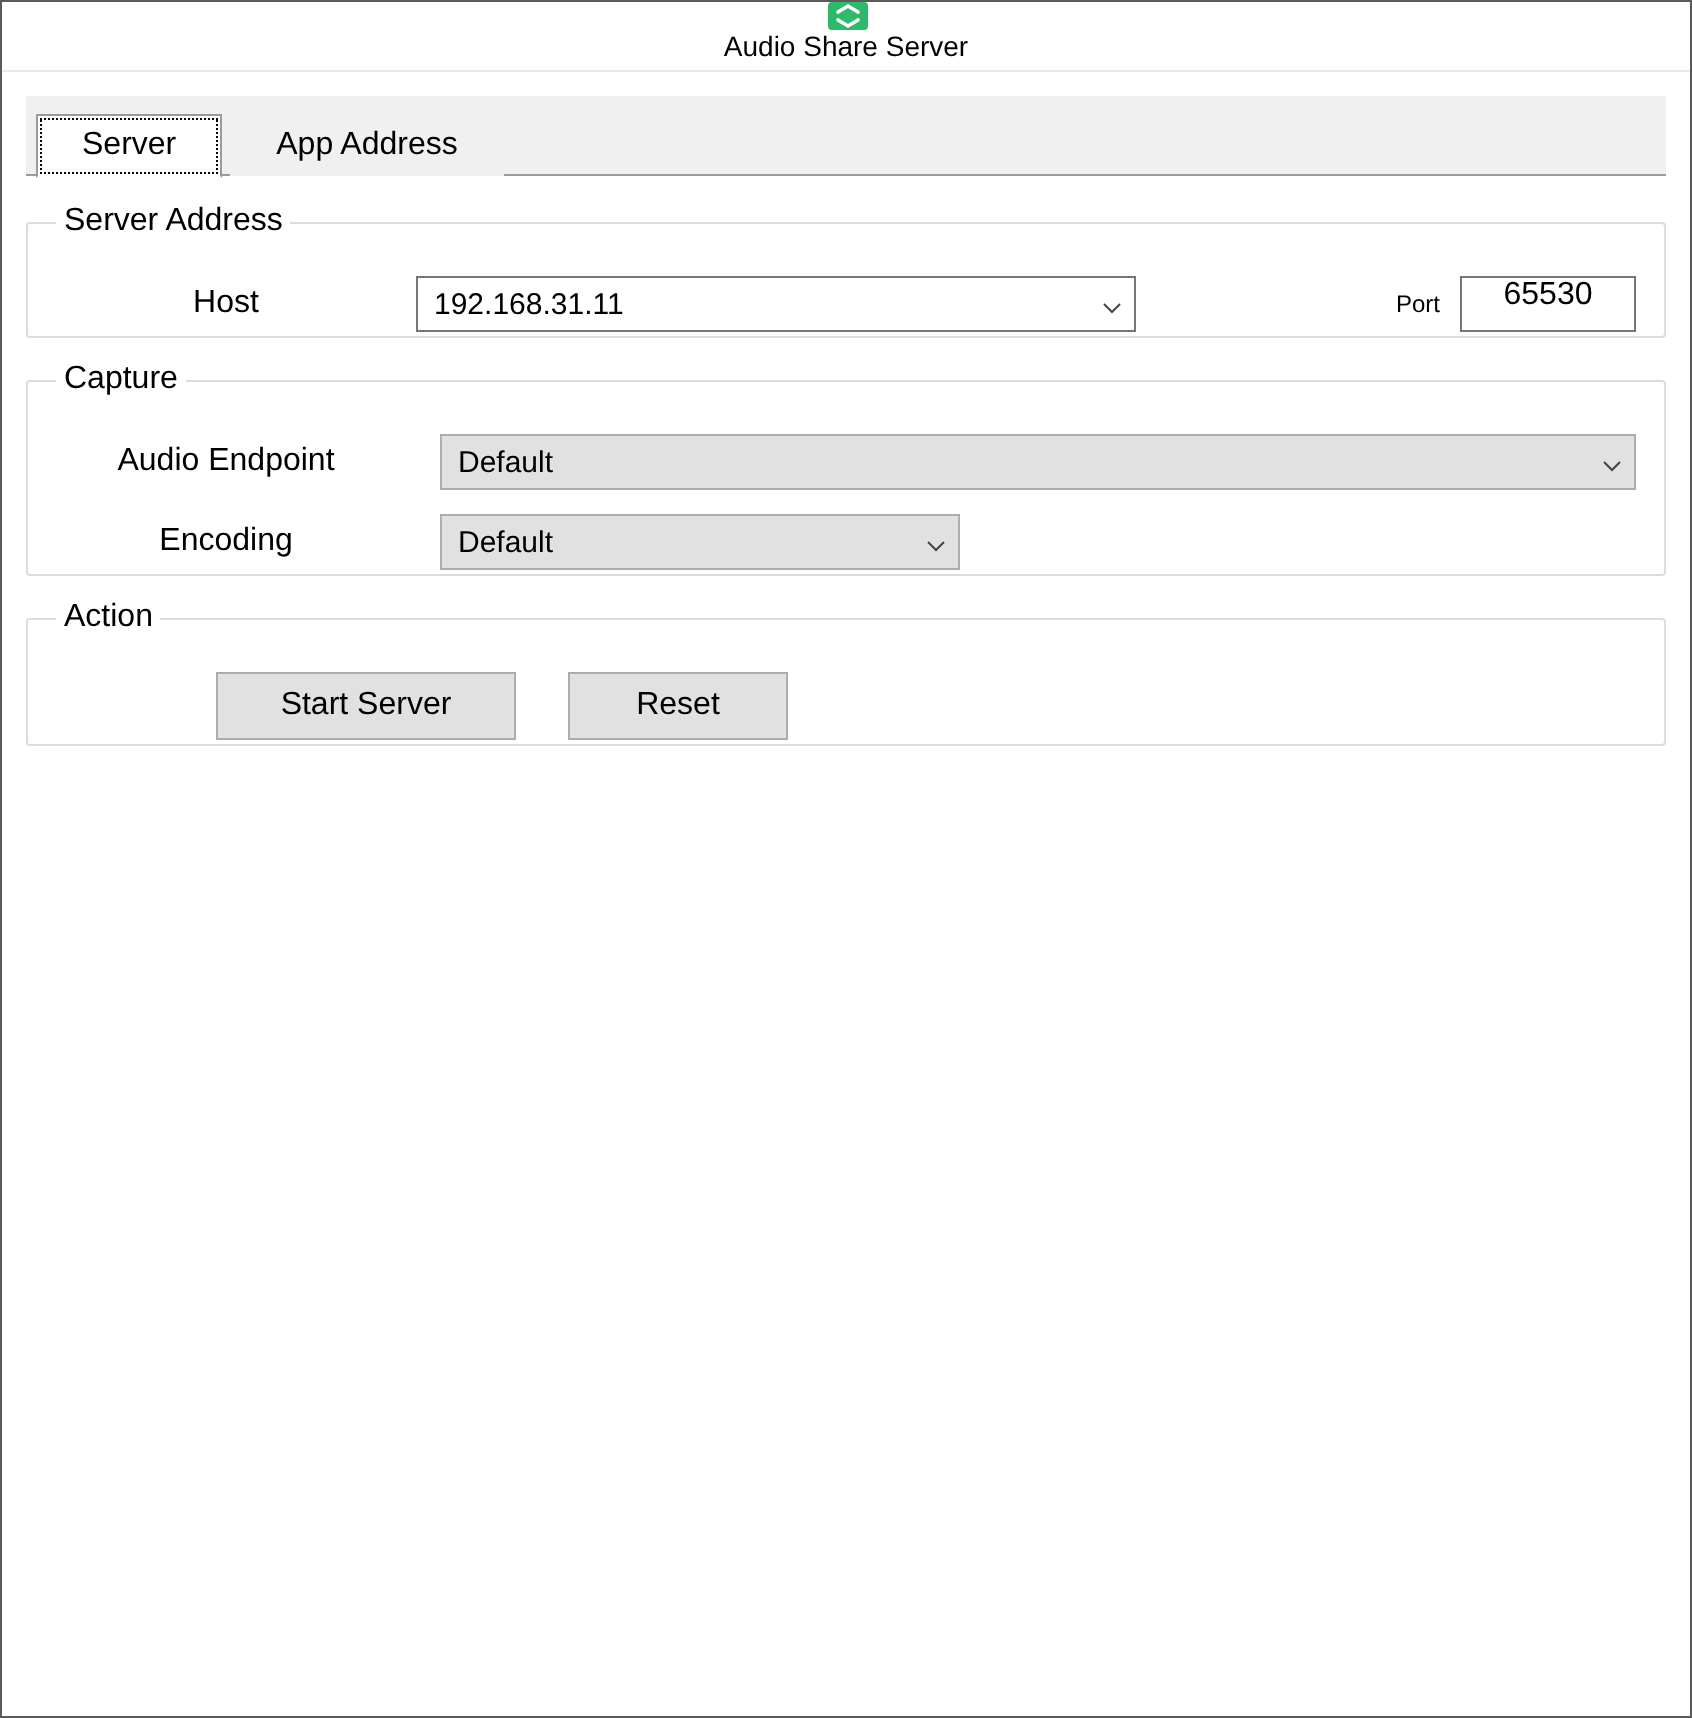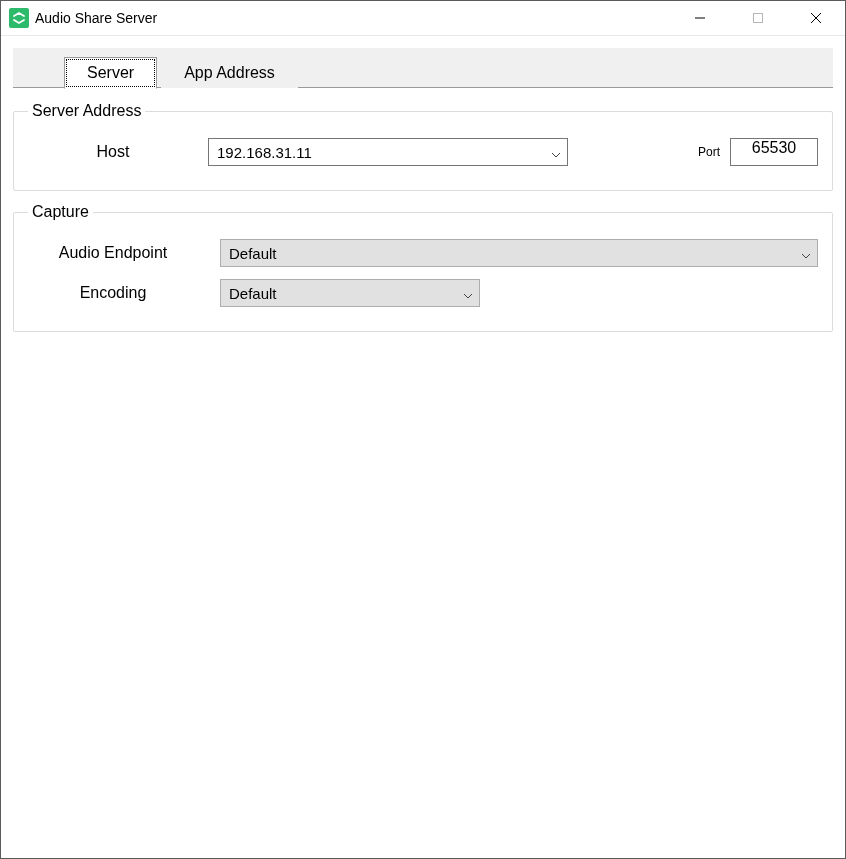--- a/index.html
+++ b/index.html
@@ -17,20 +17,21 @@
       background: #fff;
       display: flex;
       flex-direction: column;
     }
     .titlebar {
       height: 35px;
       display: flex;
       align-items: center;
       background: #fff;
       border-bottom: 1px solid #e8e8e8;
+      flex-direction: column;
     }
     .titlebar-icon {
       width: 20px;
       height: 20px;
       margin-left: 8px;
       margin-right: 6px;
       background: #2dba6b;
       display: flex;
       align-items: center;
       justify-content: center;
@@ -74,35 +75,34 @@
       border-bottom: none;
       margin-right: 4px;
       background: #f0f0f0;
     }
     .tab.active {
       background: #fff;
       border: 1px solid #9a9a9a;
       border-bottom: 1px solid #fff;
       position: relative;
       top: 1px;
-      margin-left: 46px;
     }
     .tab.active.focused {
       outline: 1px dotted #000;
       outline-offset: -3px;
     }
     .tab-wrap {
       background: #fff;
     }
 
     fieldset.group {
       border: 1px solid #dcdcdc;
       border-radius: 2px;
       margin: 0 0 12px 0;
-      padding: 18px 14px 24px 14px;
+      padding: 18px 14px 2px 14px;
     }
     fieldset.group legend {
       font-size: 16px;
       padding: 0 4px;
       color: #000;
     }
 
     .row {
       display: flex;
       align-items: center;
@@ -239,18 +239,31 @@
               <span>Default</span>
               <span class="chev">
                 <svg width="10" height="6" viewBox="0 0 10 6">
                     <path d="M1 1 L5 5 L9 1" stroke="#444" stroke-width="1" fill="none"></path>
                   </svg>
               </span>
             </div>
           </div>
         </fieldset>
 
+        <fieldset class="group">
+          <legend>Action</legend>
+          <div class="row">
+            <div class="indent"></div>
+            <div class="btn" style="min-width:150px;">
+              <span>Start Server</span>
+            </div>
+            <div style="width:26px;"></div>
+            <div class="btn" style="min-width:110px;">
+              <span>Reset</span>
+            </div>
+          </div>
+        </fieldset>
 
       </div>
     </div>
 
   </div>
 </div>
 
 </body></html>

